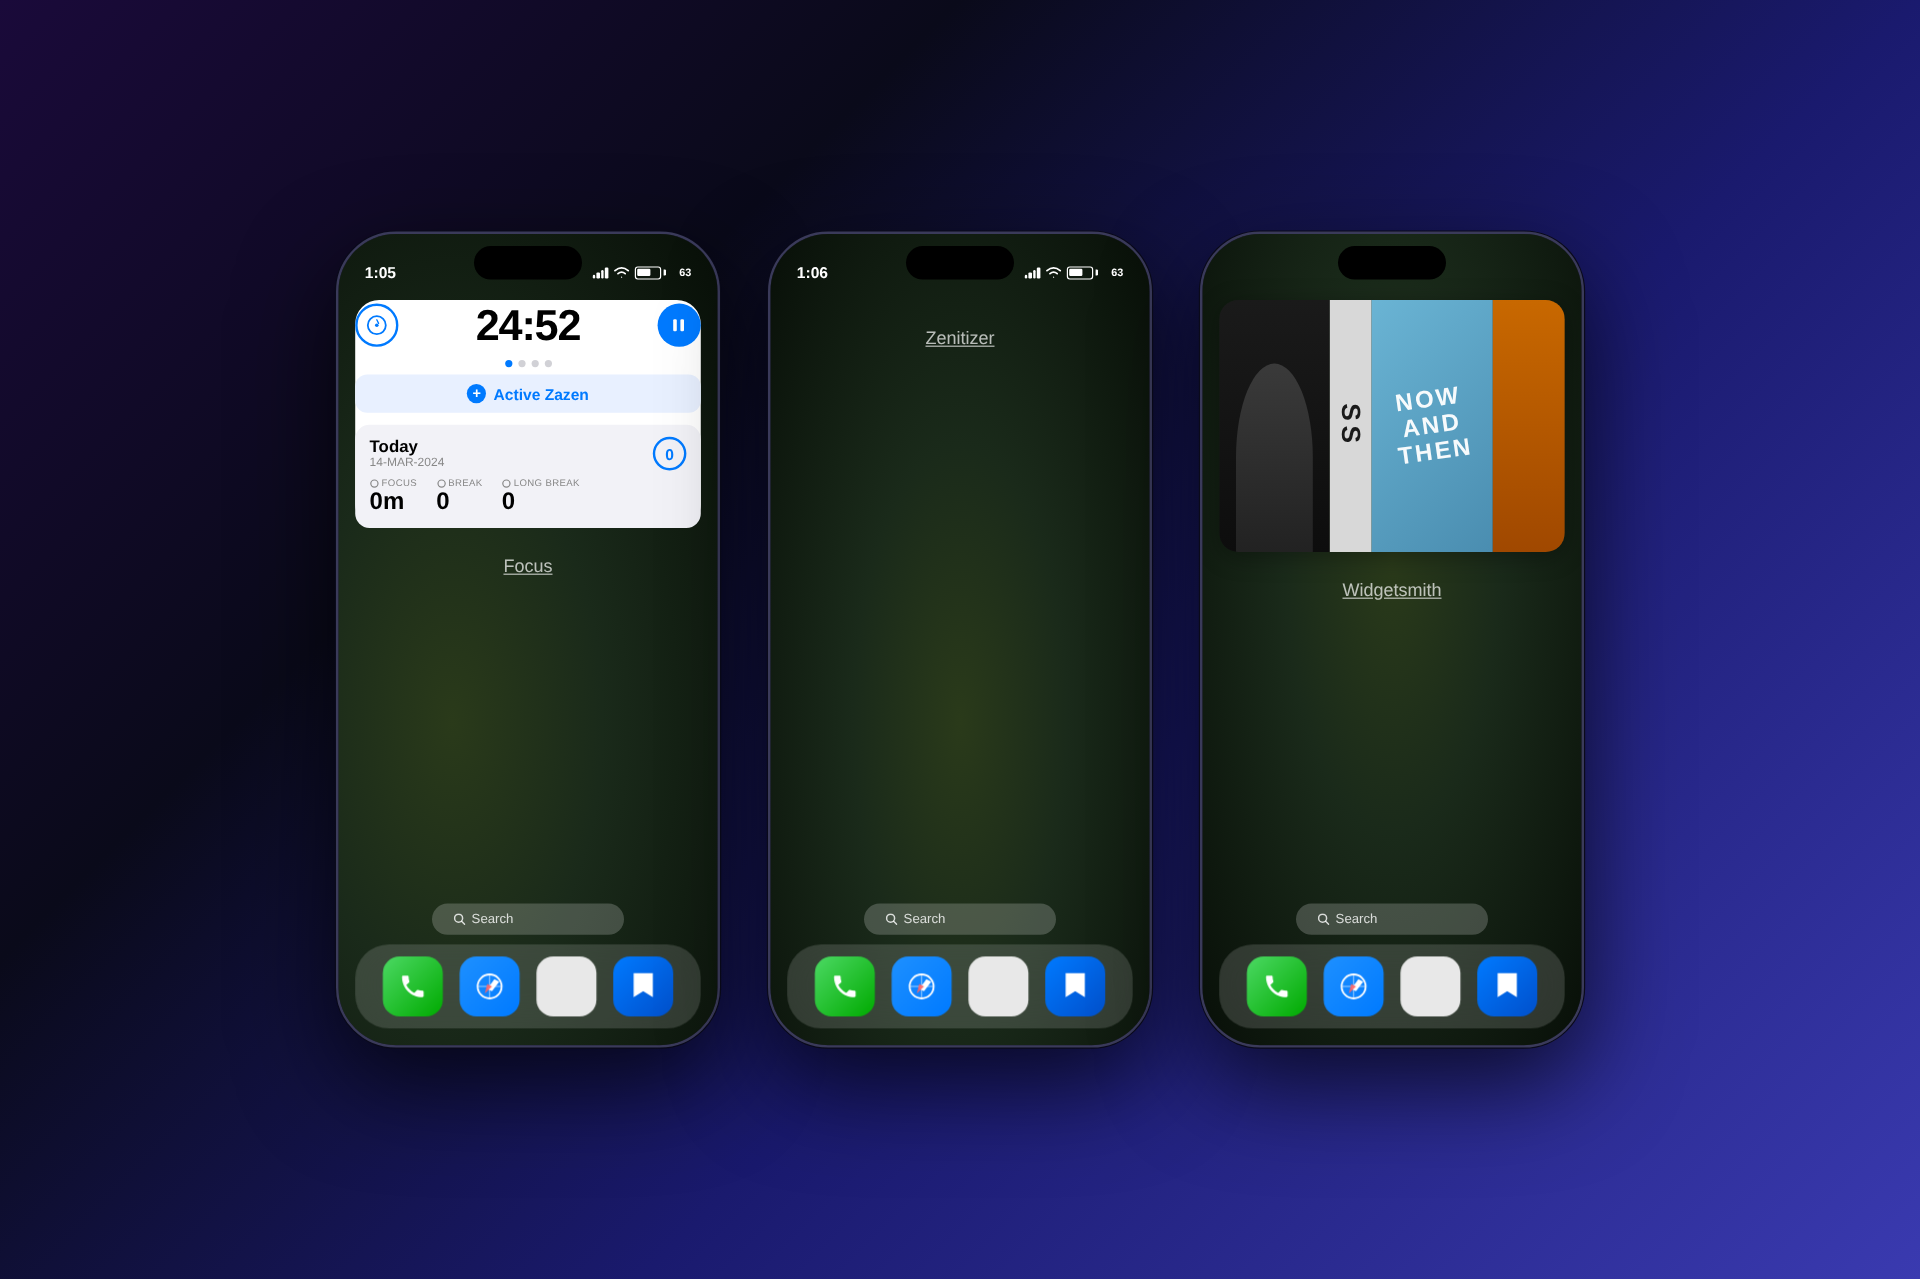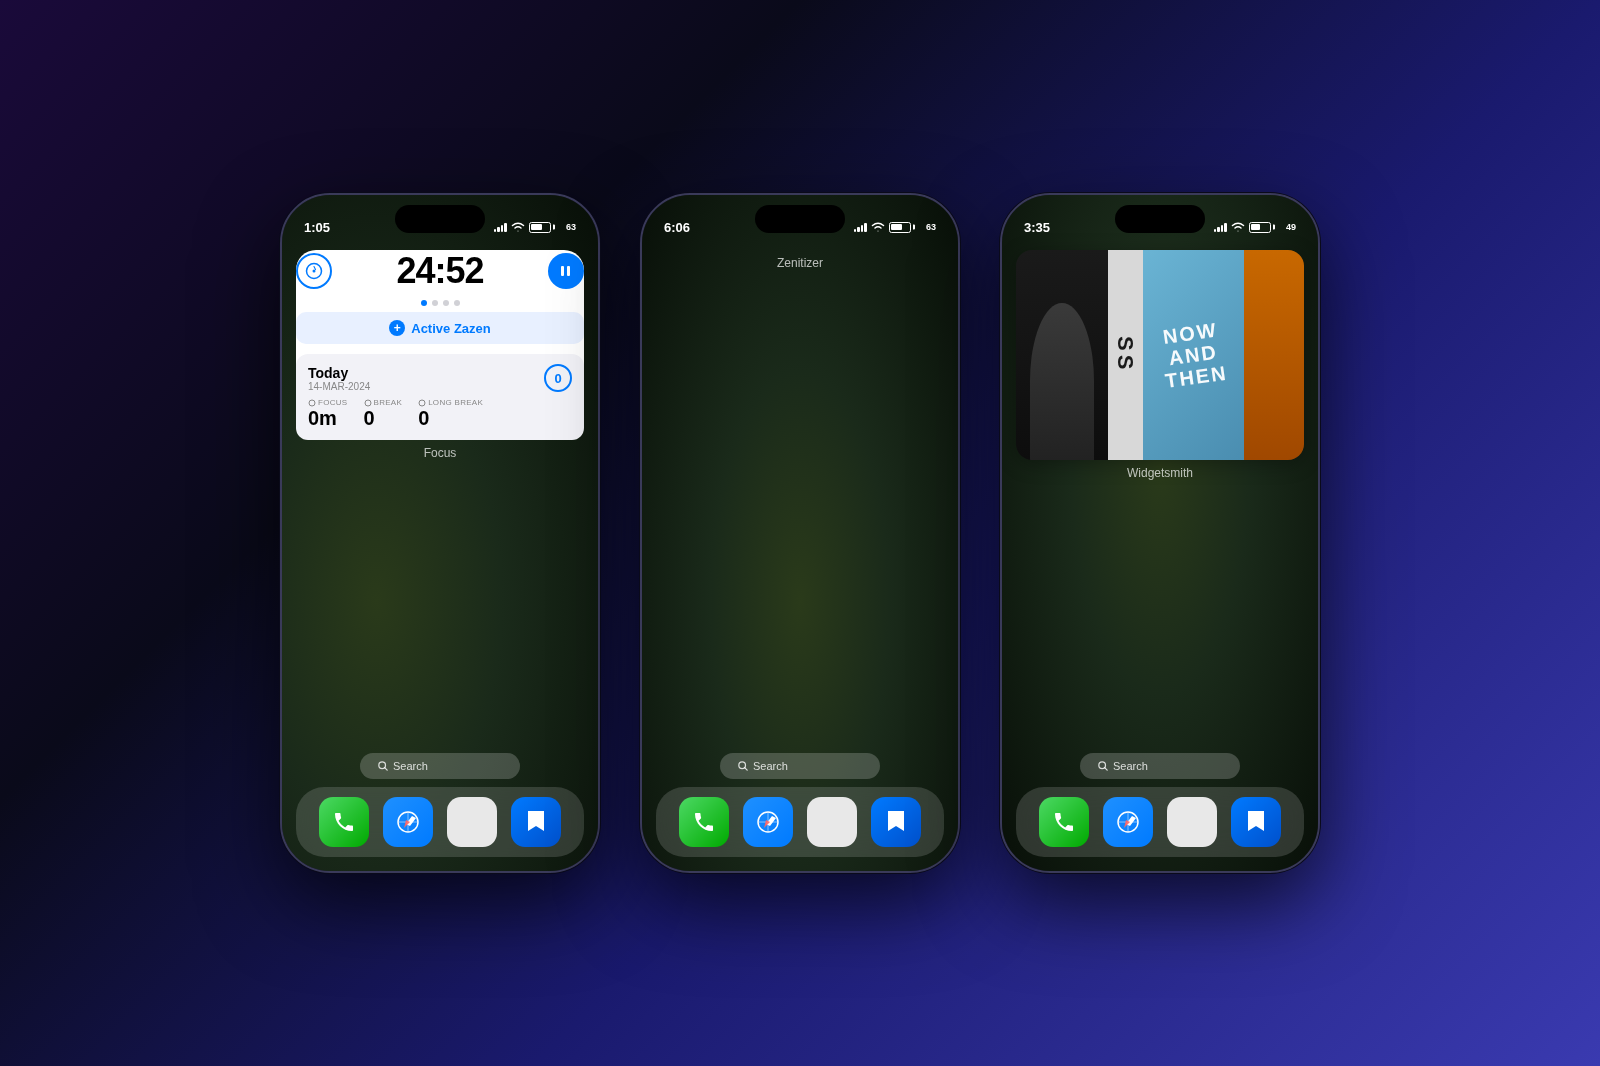--- a/index.html
+++ b/index.html
@@ -242,21 +242,20 @@
     }
 
     .focus-today-section {
       background: #f2f2f7;
       border-radius: 12px;
       padding: 10px 12px;
     }
 
     .today-header {
       display: flex;
-      align-items: center;
       justify-content: space-between;
       margin-bottom: 6px;
     }
 
     .today-title {
       font-size: 14px;
       font-weight: 700;
       color: #000;
     }
 
@@ -364,23 +363,24 @@
 
     .zen-stop-text {
       font-size: 13px;
       font-weight: 600;
       color: #fff;
     }
 
     
     .widget-label {
       text-align: center;
-      font-size: 12px;
+      font-size: 15px;
       color: rgba(255,255,255,0.7);
-      margin-top: 6px;
+      margin-top: 24px;
+      text-decoration: underline;
     }
 
     
     .search-bar {
       position: absolute;
       bottom: 92px;
       left: 50%;
       transform: translateX(-50%);
       background: rgba(255,255,255,0.2);
       border-radius: 20px;
@@ -626,21 +626,21 @@
 <div class="phone">
   <div class="phone-btn-left"></div>
   <div class="phone-btn-left2"></div>
   <div class="phone-btn-left3"></div>
   <div class="phone-btn-right"></div>
   <div class="phone-inner phone-bg-2">
 
     <div class="dynamic-island"></div>
 
     <div class="status-bar">
-      <span class="status-time">6:06</span>
+      <span class="status-time">1:06</span>
       <div class="status-icons">
         <div class="signal-bars">
           <div class="signal-bar" style="height:3px"></div>
           <div class="signal-bar" style="height:5px"></div>
           <div class="signal-bar" style="height:7px"></div>
           <div class="signal-bar" style="height:9px"></div>
         </div>
         <svg width="14" height="10" viewBox="0 0 14 10">
           <path d="M7 8.5 a0.5 0.5 0 0 1 0 1 a0.5 0.5 0 0 1 0-1" fill="white"></path>
           <path d="M4 6 Q7 3.5 10 6" fill="none" stroke="white" stroke-width="1.5" stroke-linecap="round"></path>
@@ -701,42 +701,20 @@
 
 <div class="phone">
   <div class="phone-btn-left"></div>
   <div class="phone-btn-left2"></div>
   <div class="phone-btn-left3"></div>
   <div class="phone-btn-right"></div>
   <div class="phone-inner phone-bg-3">
 
     <div class="dynamic-island"></div>
 
-    <div class="status-bar">
-      <span class="status-time">3:35</span>
-      <div class="status-icons">
-        <div class="signal-bars">
-          <div class="signal-bar" style="height:3px"></div>
-          <div class="signal-bar" style="height:5px"></div>
-          <div class="signal-bar" style="height:7px"></div>
-          <div class="signal-bar" style="height:9px"></div>
-        </div>
-        <svg width="14" height="10" viewBox="0 0 14 10">
-          <path d="M7 8.5 a0.5 0.5 0 0 1 0 1 a0.5 0.5 0 0 1 0-1" fill="white"></path>
-          <path d="M4 6 Q7 3.5 10 6" fill="none" stroke="white" stroke-width="1.5" stroke-linecap="round"></path>
-          <path d="M1.5 3.5 Q7 -1 12.5 3.5" fill="none" stroke="white" stroke-width="1.5" stroke-linecap="round"></path>
-        </svg>
-        <div style="display:flex;align-items:center;gap:1px">
-          <div class="battery-icon">
-            <div class="battery-fill" style="width:49%"></div>
-          </div>
-          <span class="battery-text">49</span>
-        </div>
-      </div>
-    </div>
 
     <div class="widget-area">
 
       <div style="width:100%;height:210px;border-radius:16px;overflow:hidden;display:flex;box-shadow:0 4px 20px rgba(0,0,0,0.3);">
 
         <div style="width:32%;background:linear-gradient(to bottom, #1a1a1a, #0d0d0d);display:flex;flex-direction:column;align-items:center;justify-content:flex-end;overflow:hidden;position:relative;">
 
           <div style="width:100%;height:100%;position:absolute;display:flex;align-items:flex-end;justify-content:center;">
             <div style="width:70%;height:75%;background:linear-gradient(to bottom, #3a3a3a 0%, #222 100%);border-radius:50% 50% 0 0;"></div>
           </div>

